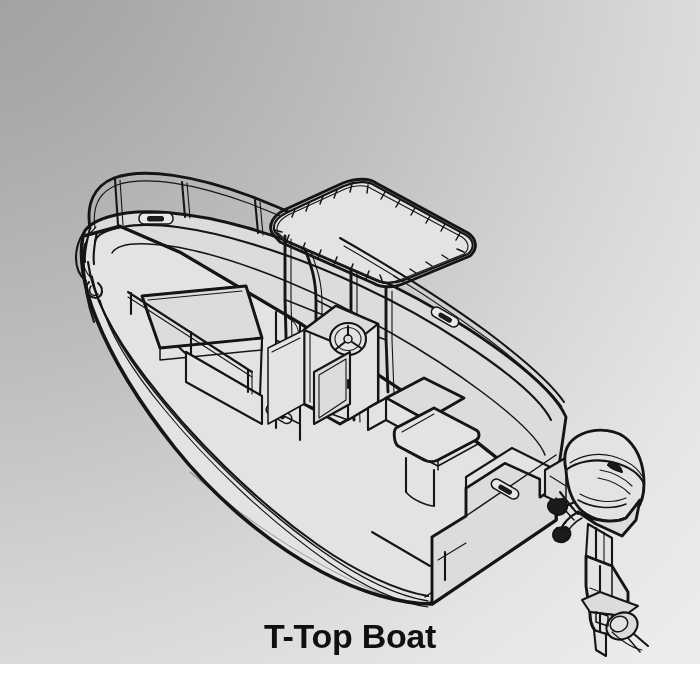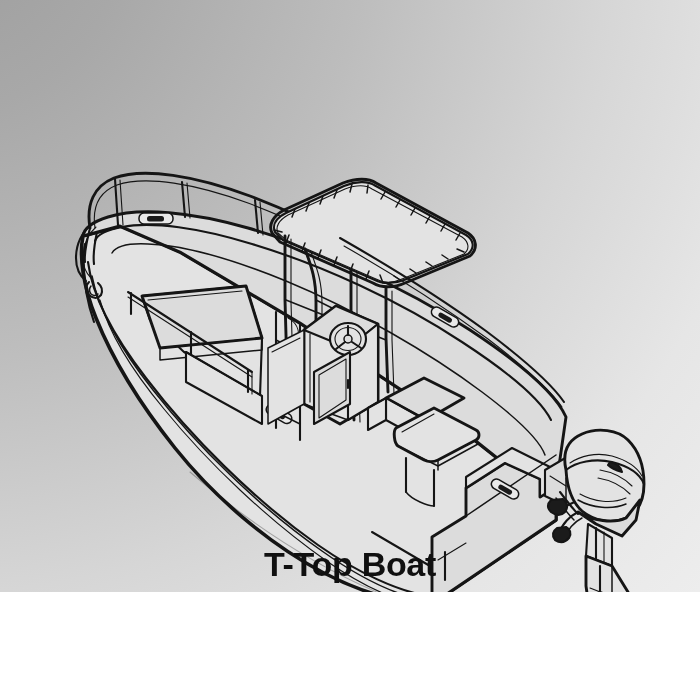--- a/index.html
+++ b/index.html
@@ -7,21 +7,21 @@
     margin: 0;
     padding: 0;
     background: #ffffff;
   }
   body {
     font-family: "Liberation Sans", "DejaVu Sans", sans-serif;
   }
   #stage {
     position: relative;
     width: 700px;
-    height: 592px;
+    height: 664px;
     overflow: hidden;
     background: #d9d9d9;
   }
   #bg-gradient {
     position: absolute;
     inset: 0;
     background:
       radial-gradient(circle at -8% -12%, #9d9d9d 0%, #a8a8a8 18%, #bdbdbd 42%, #d6d6d6 66%, #e6e6e6 84%, #ededed 100%);
   }
   #art {

